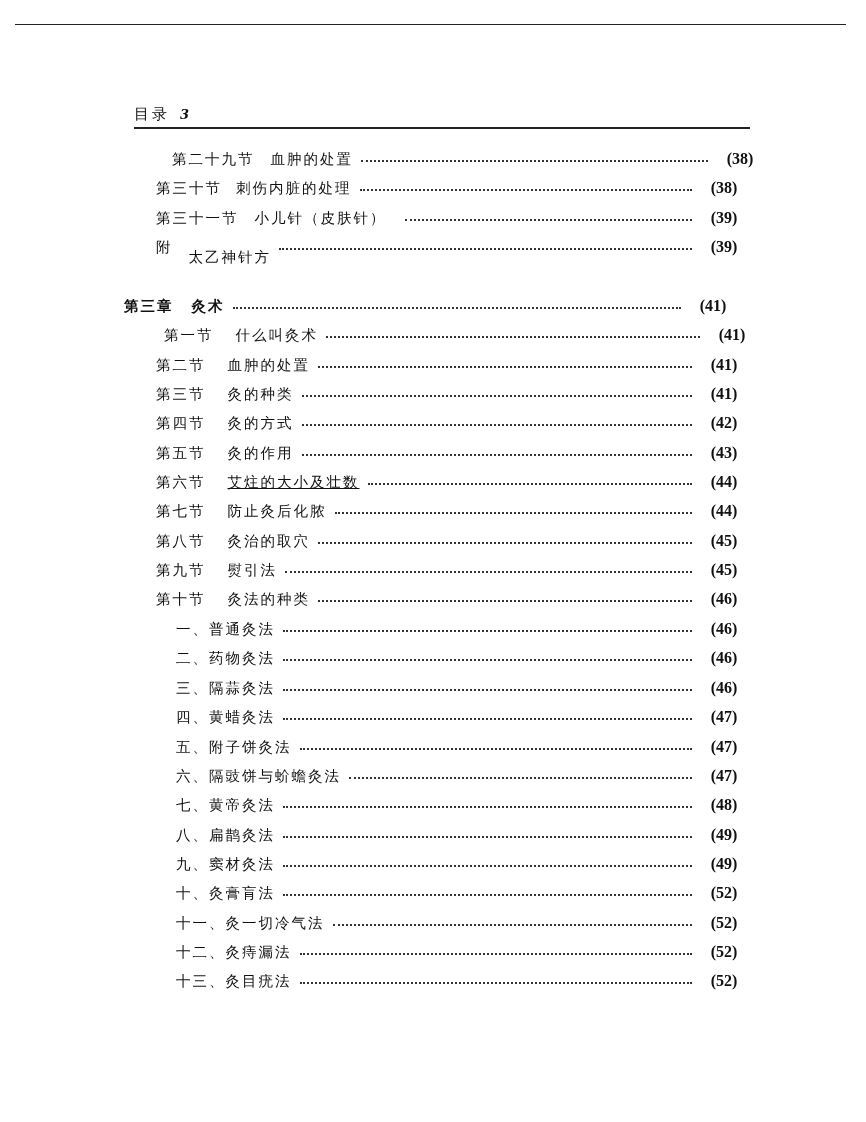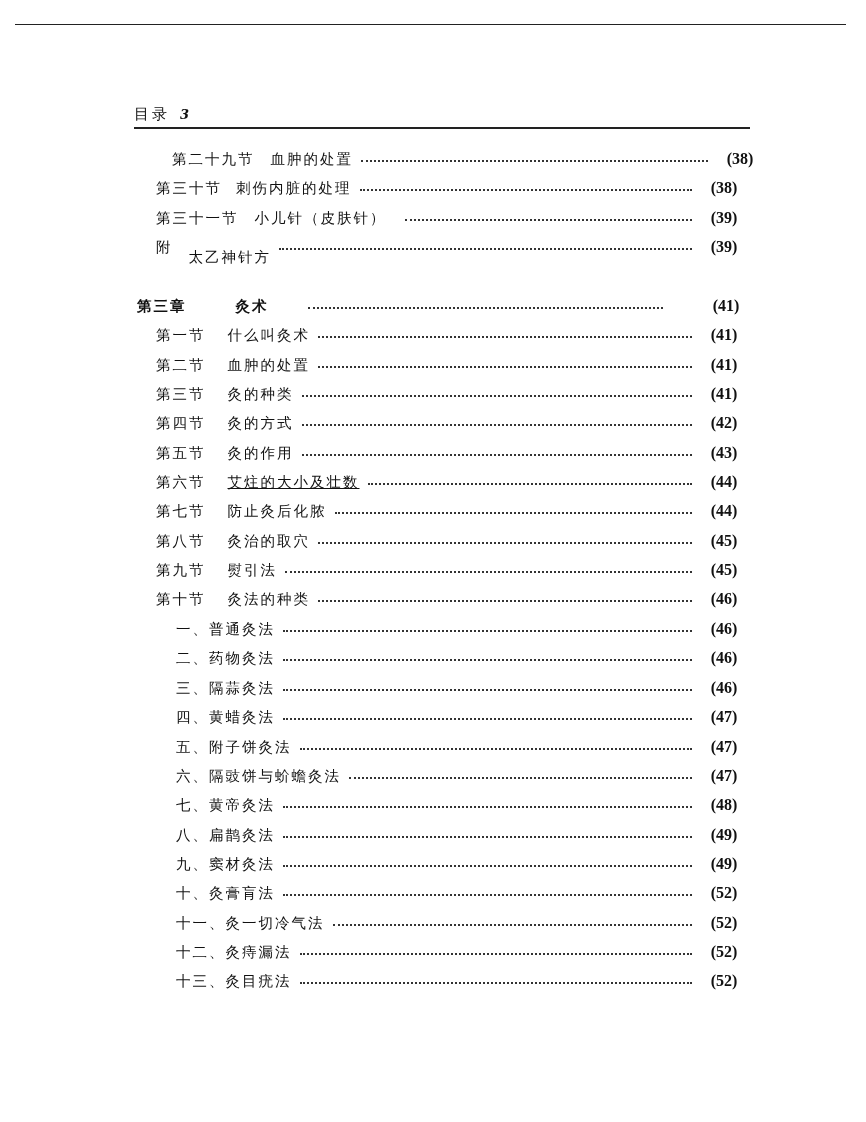--- a/index.html
+++ b/index.html
@@ -127,28 +127,28 @@
     <span class="leader" style="margin-left:18px;"></span>
     <span class="page">(39)</span>
   </div>
   <div class="toc-row" style="left:156px; top:236px; width:594px;">
     <span class="num">附</span>
     <span class="title" style="margin-left:16px;margin-top:20px;">太乙神针方</span>
     <span class="leader"></span>
     <span class="page">(39)</span>
   </div>
 
-  <div class="toc-row chapter" style="left:137px; top:295px; width:615px;gap:31px;">
+  <div class="toc-row chapter" style="left:124px; top:295px; width:615px;">
     <span class="num">第三章</span>
     <span class="title" style="margin-left:18px;">灸术</span>
     <span class="leader"></span>
     <span class="page">(41)</span>
   </div>
 
-  <div class="toc-row" style="left:156px; top:324px; width:594px;">
+  <div class="toc-row" style="left:164px; top:324px; width:594px;">
     <span class="num">第一节</span>
     <span class="title" style="margin-left:22px;">什么叫灸术</span>
     <span class="leader"></span>
     <span class="page">(41)</span>
   </div>
   <div class="toc-row" style="left:156px; top:354px; width:594px;">
     <span class="num">第二节</span>
     <span class="title" style="margin-left:22px;">血肿的处置</span>
     <span class="leader"></span>
     <span class="page">(41)</span>

